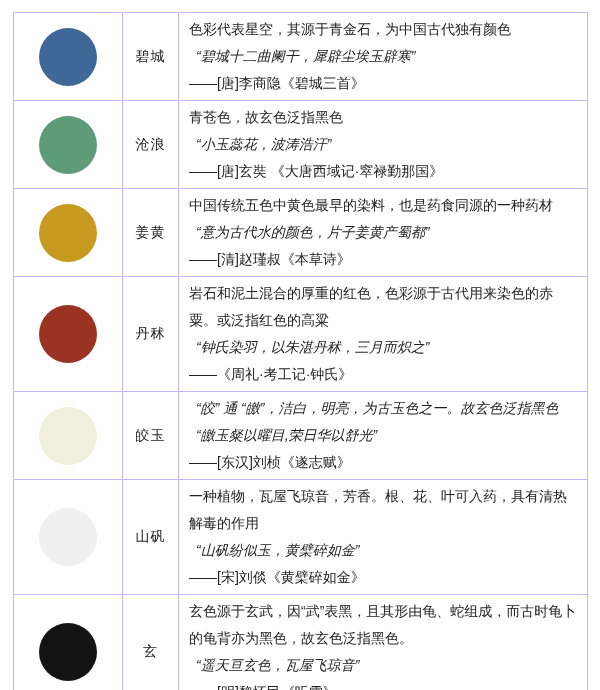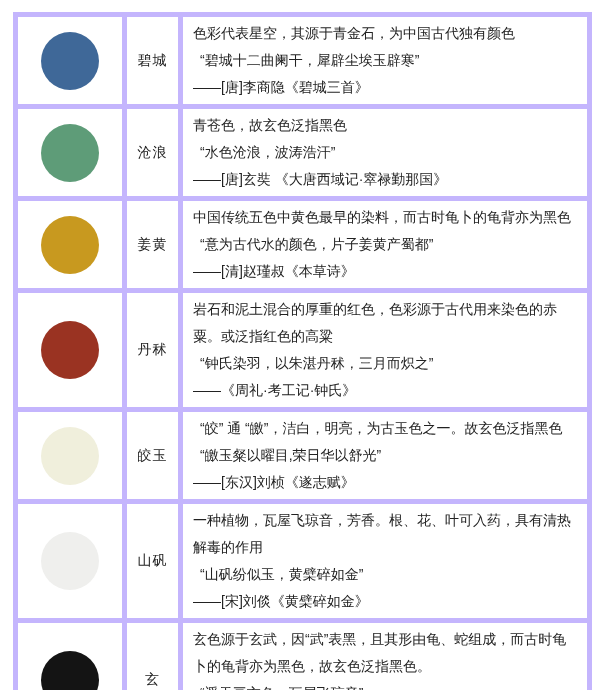--- a/index.html
+++ b/index.html
@@ -15,21 +15,21 @@
     height: 690px;
     background: #ffffff;
     padding: 12px 13px;
   }
   table.color-table {
     width: 574px;
     border-collapse: collapse;
     table-layout: fixed;
   }
   table.color-table td {
-    border: 5px solid #c4b5fd;
+    border: 1px solid #c4b5fd;
     vertical-align: middle;
   }
   td.swatch-cell { width: 109px; text-align: center; }
   td.name-cell {
     width: 56px;
     text-align: center;
     font-size: 14px;
     color: #222222;
     letter-spacing: 1px;
   }
@@ -44,21 +44,21 @@
     height: 58px;
     border-radius: 50%;
     vertical-align: middle;
   }
   .desc-cell p.line {
     font-size: 14px;
     line-height: 27px;
     color: #222222;
     text-align: left;
   }
-  .desc-cell p.line.quote { padding-left: 7px; }
+  .desc-cell p.line.quote { padding-left: 7px; font-style: italic; }
 </style>
 </head>
 <body>
 
 <div class="canvas">
   <table class="color-table">
     <tbody>
   <tr>
     <td class="swatch-cell">
       <span class="swatch" style="background: rgb(63, 104, 152);"></span>
@@ -71,32 +71,32 @@
           </td>
   </tr>
 
   <tr>
     <td class="swatch-cell">
       <span class="swatch" style="background: rgb(94, 156, 120);"></span>
     </td>
     <td class="name-cell">沧浪</td>
     <td class="desc-cell">
             <p class="line">青苍色，故玄色泛指黑色</p>
-            <p class="line quote">“水色沧浪，波涛浩汗”</p>
+            <p class="line quote">“小玉蕊花，波涛浩汗”</p>
             <p class="line">——[唐]玄奘 《大唐西域记·窣禄勤那国》</p>
           </td>
   </tr>
 
   <tr>
     <td class="swatch-cell">
       <span class="swatch" style="background: rgb(200, 153, 31);"></span>
     </td>
     <td class="name-cell">姜黄</td>
     <td class="desc-cell">
-            <p class="line">中国传统五色中黄色最早的染料，而古时龟卜的龟背亦为黑色</p>
+            <p class="line">中国传统五色中黄色最早的染料，也是药食同源的一种药材</p>
             <p class="line quote">“意为古代水的颜色，片子姜黄产蜀都”</p>
             <p class="line">——[清]赵瑾叔《本草诗》</p>
           </td>
   </tr>
 
   <tr>
     <td class="swatch-cell">
       <span class="swatch" style="background: rgb(154, 51, 34);"></span>
     </td>
     <td class="name-cell">丹秫</td>

